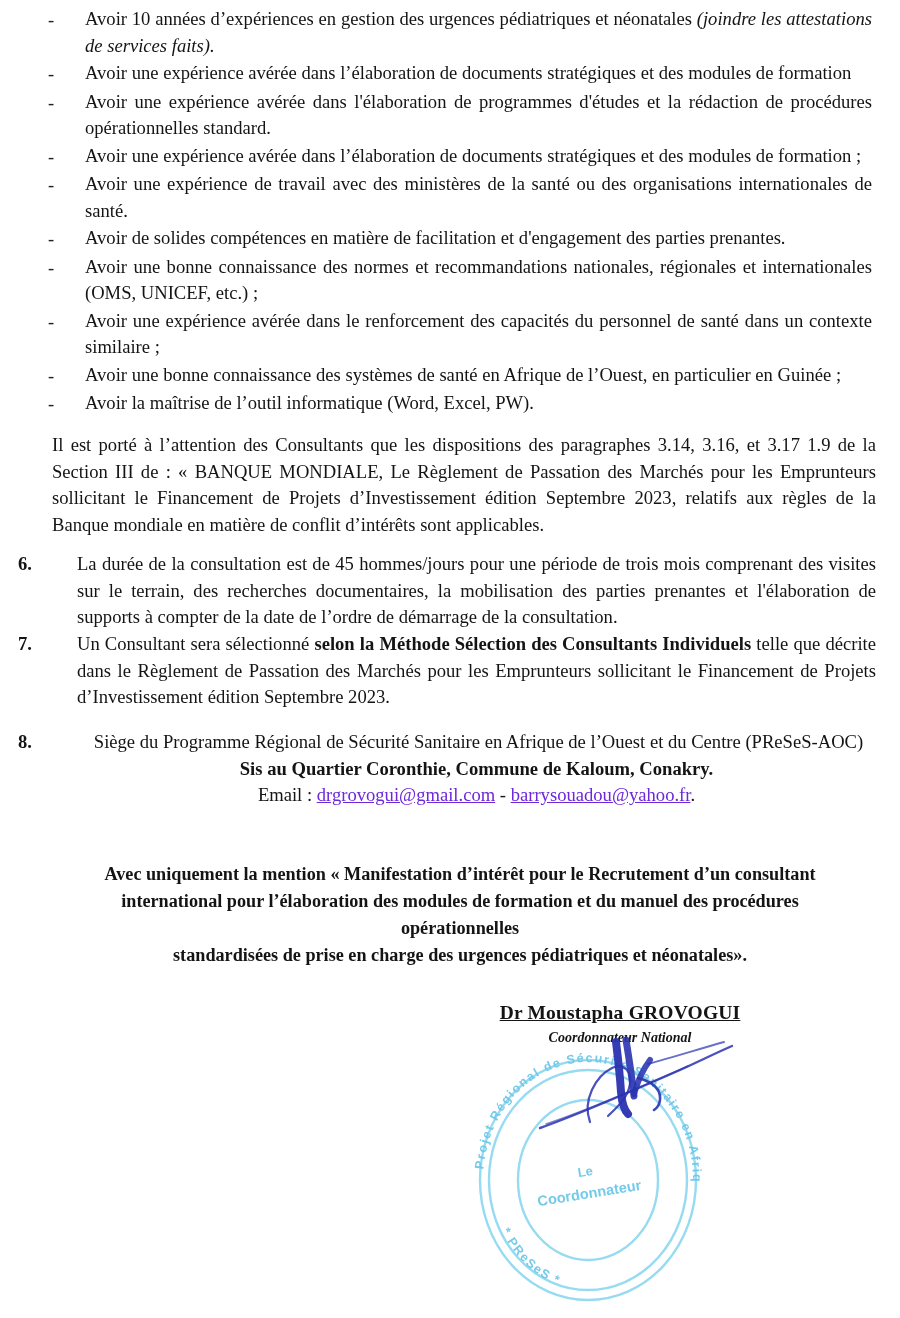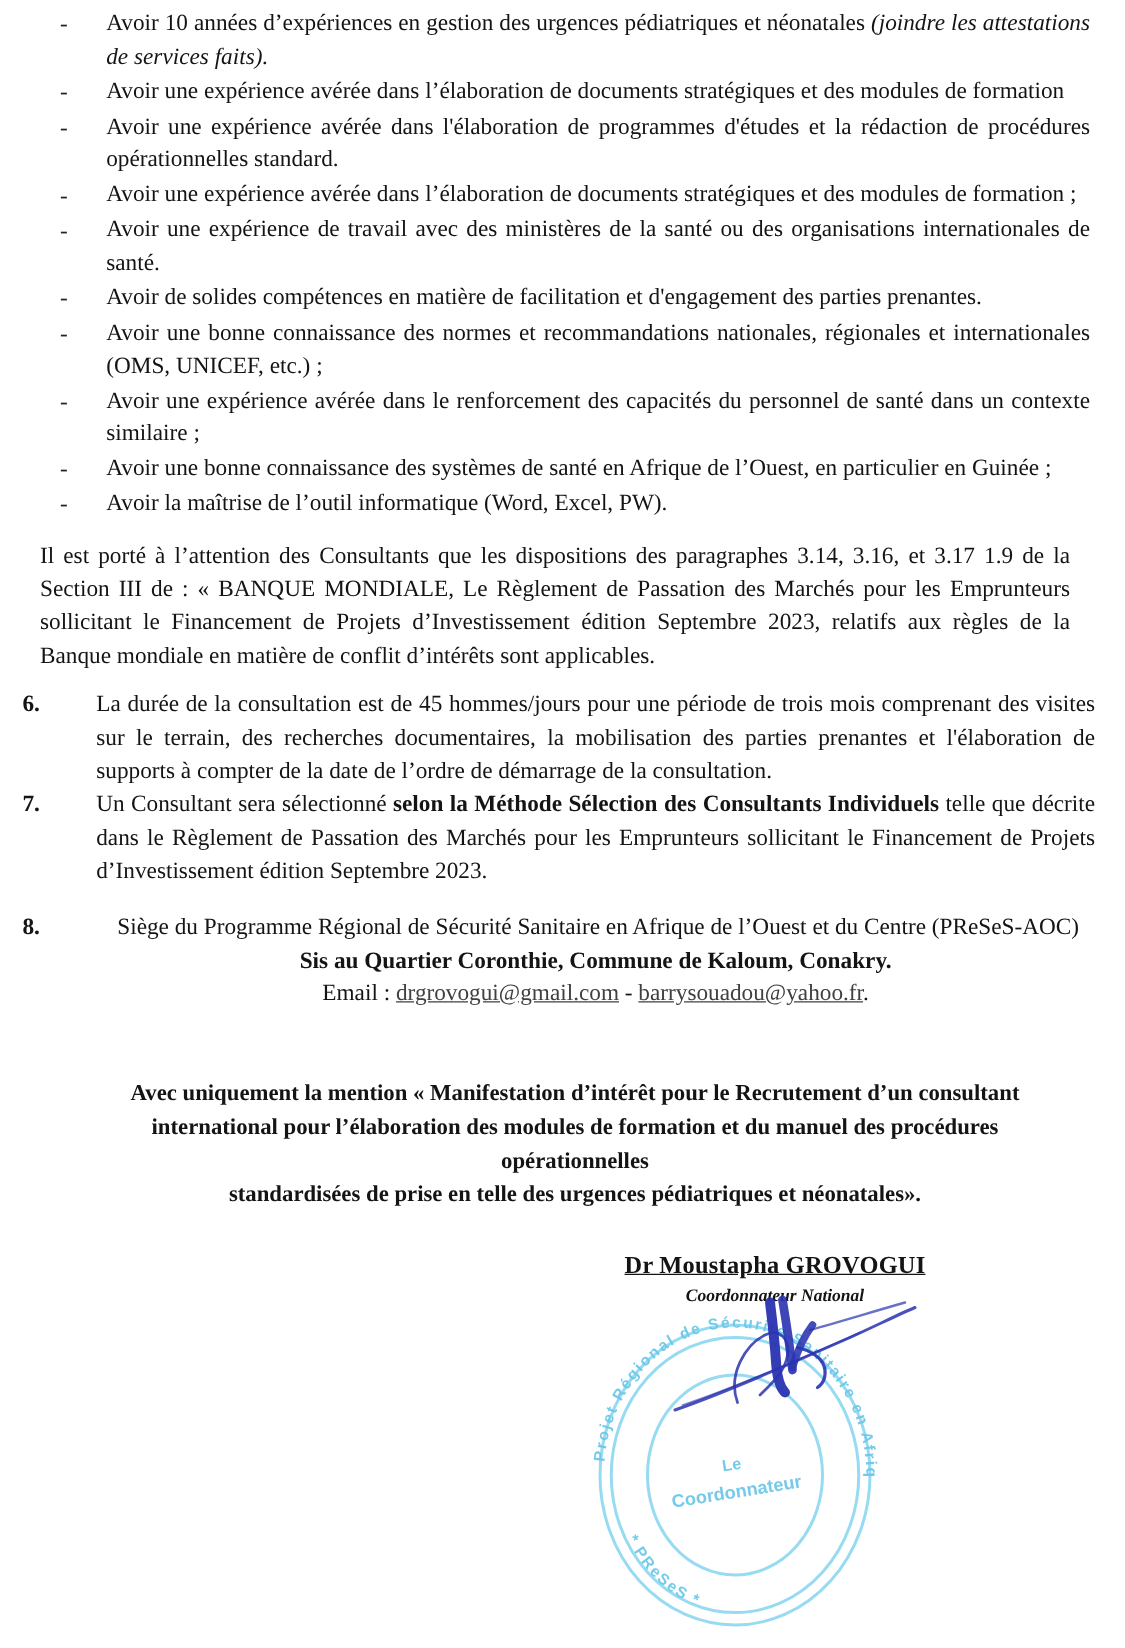--- a/index.html
+++ b/index.html
@@ -43,21 +43,21 @@
     line-height: 26.5px;
     text-align: justify;
     text-justify: inter-word;
     hyphens: none;
   }
   .bullet-text .ital { font-style: italic; }
 
   
   .para-block {
     position: absolute;
-    left: 32px;
+    left: 52px;
     width: 824px;
     font-size: 18.6px;
     line-height: 26.5px;
     text-align: justify;
   }
   #para-banque { top: 432px; }
 
   
   .num-item {
     position: absolute;
@@ -88,21 +88,21 @@
   .deadline { font-weight: bold; }
 
   .addr-line {
     font-size: 18.6px;
     line-height: 26.5px;
   }
   .addr-siege { text-align: center; padding-left: 4px; }
   .addr-sis { text-align: center; font-weight: bold; }
   .addr-email { text-align: center; }
   .mail-link {
-    color: #404040;
+    color: #6d28d9;
     text-decoration: underline;
   }
   .dash-sep { color: #141414; }
 
   
   #mention {
     position: absolute;
     left: 60px;
     top: 861px;
     width: 800px;
@@ -228,21 +228,21 @@
     <div class="num-body">
       <div class="addr-line addr-siege">Siège du Programme Régional de Sécurité Sanitaire en Afrique de l’Ouest et du Centre (PReSeS-AOC)</div>
       <div class="addr-line addr-sis">Sis au Quartier Coronthie, Commune de Kaloum, Conakry.</div>
       <div class="addr-line addr-email"><span>Email : </span><a class="mail-link" href="#">drgrovogui@gmail.com</a><span class="dash-sep"> - </span><a class="mail-link" href="#">barrysouadou@yahoo.fr</a><span>.</span></div>
     </div>
   </div>
 
   <div id="mention">
     <div>Avec uniquement la mention « Manifestation d’intérêt pour le Recrutement d’un consultant</div>
     <div>international pour l’élaboration des modules de formation et du manuel des procédures opérationnelles</div>
-    <div>standardisées de prise en telle des urgences pédiatriques et néonatales».</div>
+    <div>standardisées de prise en charge des urgences pédiatriques et néonatales».</div>
   </div>
 
   <div id="sign-block">
     <div class="sign-name">Dr Moustapha GROVOGUI</div>
     <div class="sign-title">Coordonnateur National</div>
   </div>
 
   <div id="stamp-wrap">
     <svg width="280" height="250" viewBox="0 0 280 250" xmlns="http://www.w3.org/2000/svg" aria-hidden="true">
       <defs>

